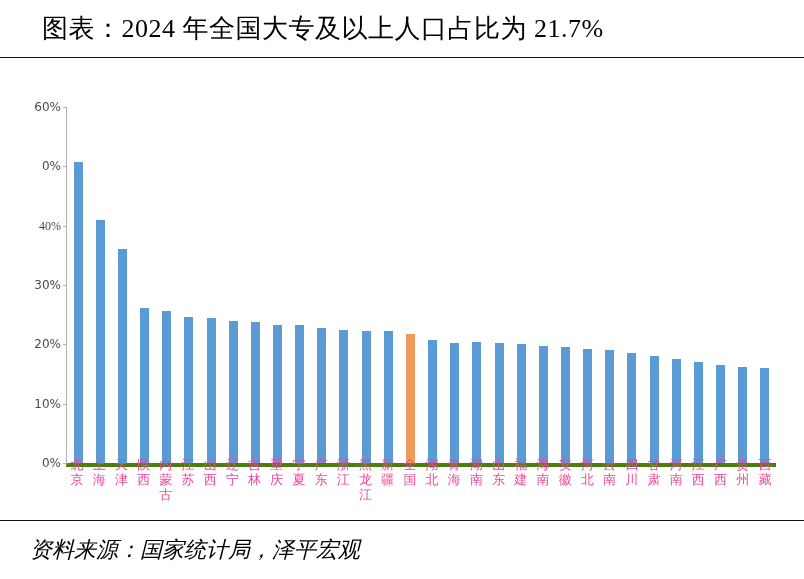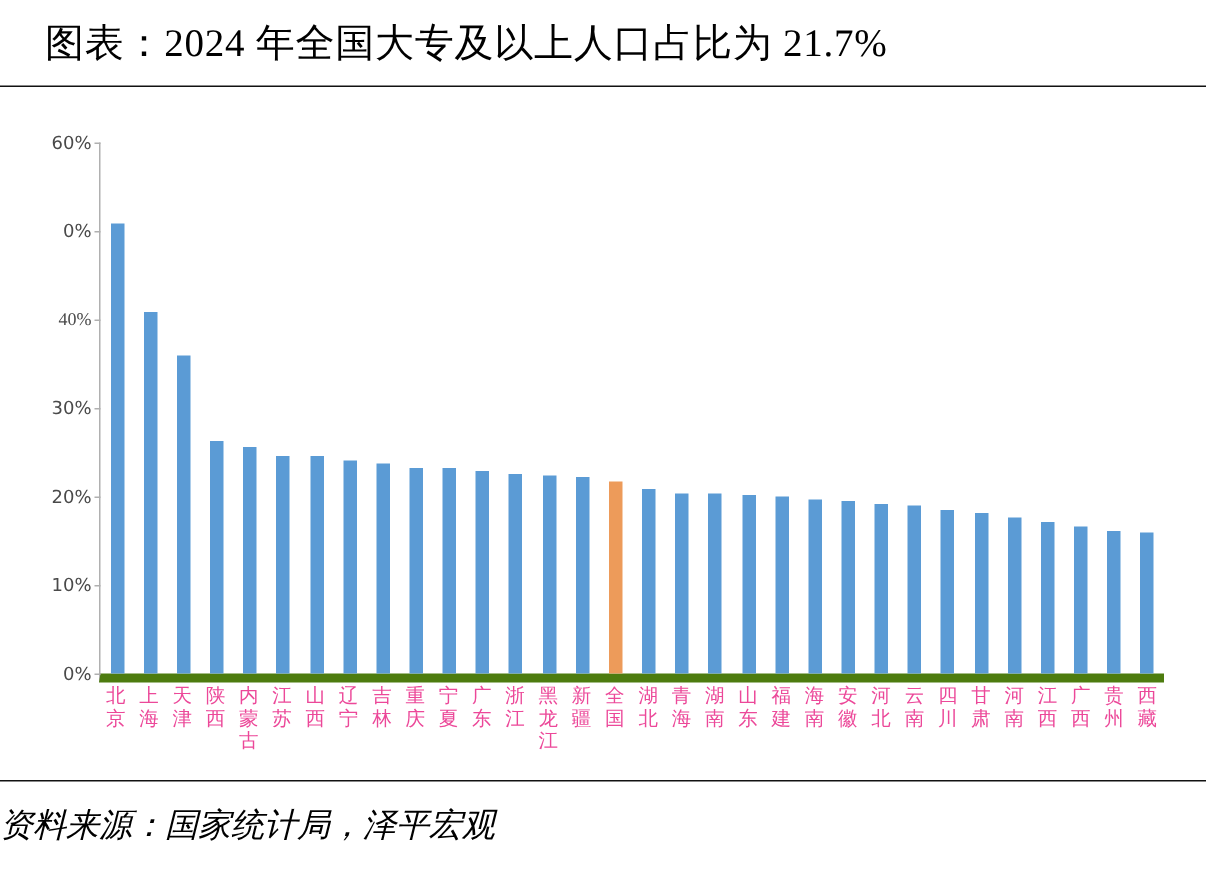--- a/index.html
+++ b/index.html
@@ -24,41 +24,42 @@
   .header {
     position: absolute;
     left: 0;
     top: 0;
     width: 804px;
     height: 58px;
     box-sizing: border-box;
     border-bottom: 1px solid #111;
     display: flex;
     align-items: center;
-    padding-left: 30px;
+    padding-left: 42px;
   }
   .header-title {
     font-family: "Liberation Serif", serif;
     font-size: 26px;
     color: #000;
     letter-spacing: 0.5px;
     white-space: nowrap;
   }
 
   
   .footer {
     position: absolute;
     left: 0;
     top: 520px;
     width: 804px;
     height: 59px;
     box-sizing: border-box;
     border-top: 1px solid #111;
     display: flex;
     align-items: center;
+    padding-left: 30px;
   }
   .footer-text {
     font-family: "Liberation Serif", serif;
     font-style: italic;
     font-size: 22px;
     color: #000;
     white-space: nowrap;
   }
 
   
@@ -77,25 +78,25 @@
     text-align: center;
     font-size: 14px;
     font-weight: bold;
     color: #000;
     font-family: "DejaVu Sans", sans-serif;
   }
 
   .plot {
     position: absolute;
     left: 66px;
-    top: 36px;
+    top: 48px;
     width: 710px;
     height: 360px;
     border-left: 1px solid #b0b0b0;
-    border-bottom: 6px solid #4d7c0f;
+    border-bottom: 4px solid #4d7c0f;
     box-sizing: border-box;
   }
   .tick-label {
     position: absolute;
     right: 100%;
     margin-right: 6px;
     transform: translateY(-50%);
     font-size: 12px;
     color: #4a4a4a;
     white-space: nowrap;

